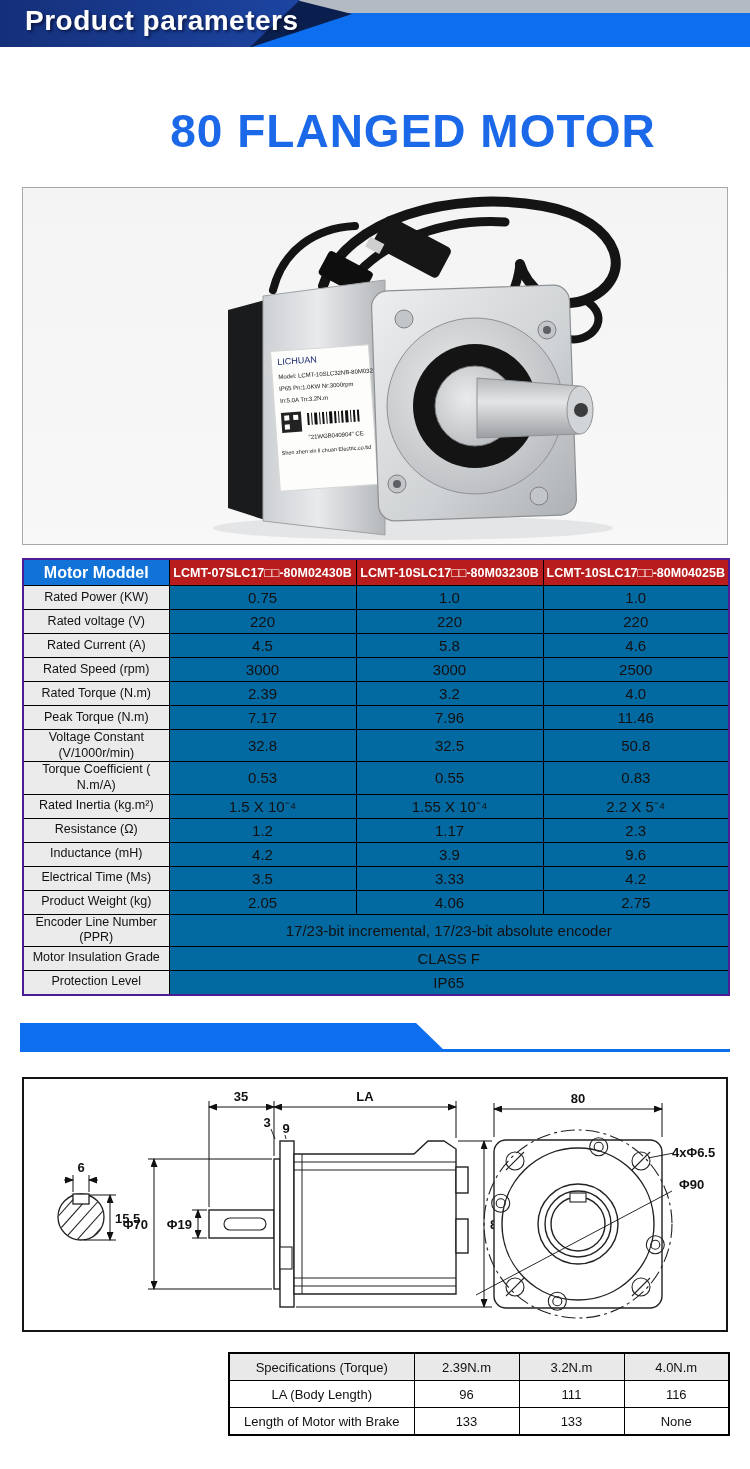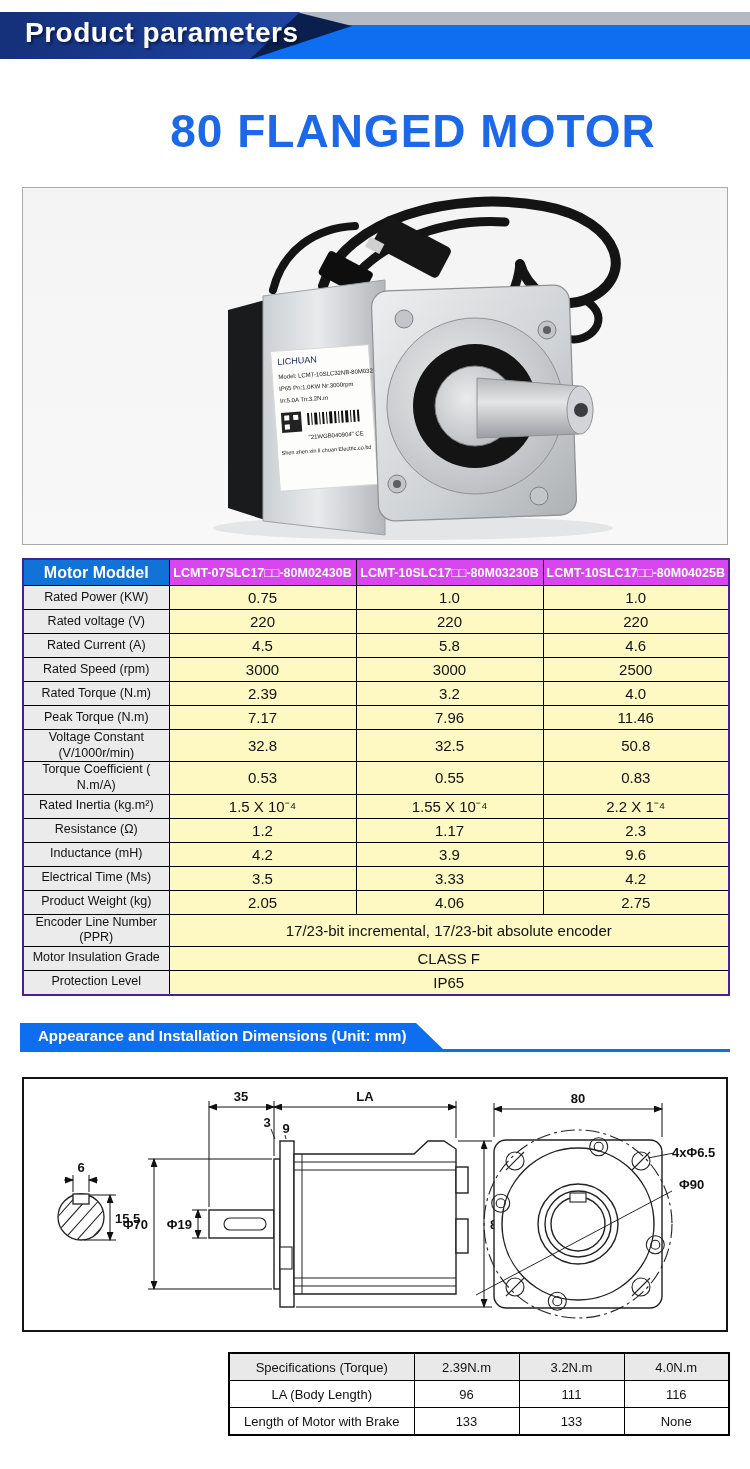--- a/index.html
+++ b/index.html
@@ -1,20 +1,20 @@
 <!DOCTYPE html>
 <html><head>
 <meta charset="utf-8">
 <style>
   html,body{margin:0;padding:0;background:#fff;}
   body{width:750px;height:1469px;position:relative;overflow:hidden;
        font-family:"Liberation Sans",sans-serif;color:#111;}
 
   
-  .banner1{position:absolute;top:12px;left:0;width:750px;height:47px;text-decoration:underline;}
+  .banner1{position:absolute;top:0;left:0;width:750px;height:47px;text-decoration:underline;}
   .b1-gray{position:absolute;left:296px;right:0;top:0;height:13px;background:#b3bac3;}
   .b1-blue{position:absolute;left:0;right:0;top:13px;bottom:0;background:#0e6ef0;}
   .b1-shadow{position:absolute;inset:0;background:#0b1f4e;
              clip-path:polygon(296px 0,352px 14px,252px 47px,238px 47px);}
   .b1-main{position:absolute;inset:0;
            background:linear-gradient(93deg,#15307a 0%,#1d47a6 45%,#3068cf 100%);
            clip-path:polygon(0 0,300px 0,250px 47px,0 47px);}
   .b1-title{position:absolute;left:25px;top:5px;font-size:28px;font-weight:bold;color:#fff;
             letter-spacing:.5px;text-shadow:2px 2px 3px rgba(0,0,25,.55);}
 
@@ -24,23 +24,23 @@
 
   
   .photo-box{position:absolute;top:187px;left:22px;width:704px;height:356px;
              border:1px solid #a9a9a9;background:#f5f6f5;overflow:hidden;}
 
   
   .spec{position:absolute;top:558px;left:22px;width:706px;border-collapse:collapse;
         table-layout:fixed;border:2px solid #4c1d95;}
   .spec th,.spec td{border:1px solid #000;text-align:center;vertical-align:middle;padding:0;}
   .spec th.corner{background:#1173d8;color:#fff;font-size:16px;font-weight:bold;height:25px;}
-  .spec th.model{background:#d946ef;color:#fff;font-size:12.5px;font-weight:bold;}
+  .spec th.model{background:#b91c1c;color:#fff;font-size:12.5px;font-weight:bold;}
   .spec td.lbl{background:#ebebeb;font-size:12.5px;white-space:pre-line;height:23px;line-height:1.25;}
-  .spec td.val{font-size:15px;background:#fef9c3;margin-left:8px;}
+  .spec td.val{font-size:15px;background:#0369a1;margin-left:8px;}
 
   
   .banner2{position:absolute;top:1023px;left:20px;width:710px;height:29px;}
   .b2-line{position:absolute;left:0;right:0;bottom:0;height:3px;background:#0e6ef0;}
   .b2-trap{position:absolute;left:0;top:0;width:426px;height:29px;background:#0e6ef0;
            clip-path:polygon(0 0,396px 0,426px 100%,0 100%);}
   .b2-title{position:absolute;left:18px;top:4px;font-size:15px;font-weight:bold;color:#fff;}
 
   
   .draw-box{position:absolute;top:1077px;left:22px;width:702px;height:251px;
@@ -229,21 +229,21 @@
     <tr>
         <td class="lbl">Torque Coefficient ( N.m/A)</td>
         <td class="val">0.53</td>
         <td class="val">0.55</td>
         <td class="val">0.83</td>
       </tr>
     <tr>
         <td class="lbl">Rated Inertia (kg.m²)</td>
         <td class="val">1.5 X 10⁻⁴</td>
         <td class="val">1.55 X 10⁻⁴</td>
-        <td class="val">2.2 X 1⁻⁴</td>
+        <td class="val">2.2 X 5⁻⁴</td>
       </tr>
     <tr>
         <td class="lbl">Resistance (Ω)</td>
         <td class="val">1.2</td>
         <td class="val">1.17</td>
         <td class="val">2.3</td>
       </tr>
     <tr>
         <td class="lbl">Inductance (mH)</td>
         <td class="val">4.2</td>
@@ -273,21 +273,20 @@
     <tr>
         <td class="lbl">Protection Level</td>
         <td class="val" colspan="3">IP65</td>
       </tr>
   </tbody>
 </table>
 
 <div class="banner2">
   <div class="b2-line"></div>
   <div class="b2-trap"></div>
-  <div class="b2-title">Appearance and Installation Dimensions (Unit: mm)</div>
 </div>
 
 <div class="draw-box">
   <svg width="702" height="247" viewBox="0 0 702 247">
     <defs>
       <marker id="ar" markerWidth="9" markerHeight="7" refX="8" refY="3.5" orient="auto-start-reverse">
         <path d="M0,0 L9,3.5 L0,7 Z" fill="#111"></path>
       </marker>
       <clipPath id="csClip">
           <circle cx="57" cy="138" r="22.5"></circle>

